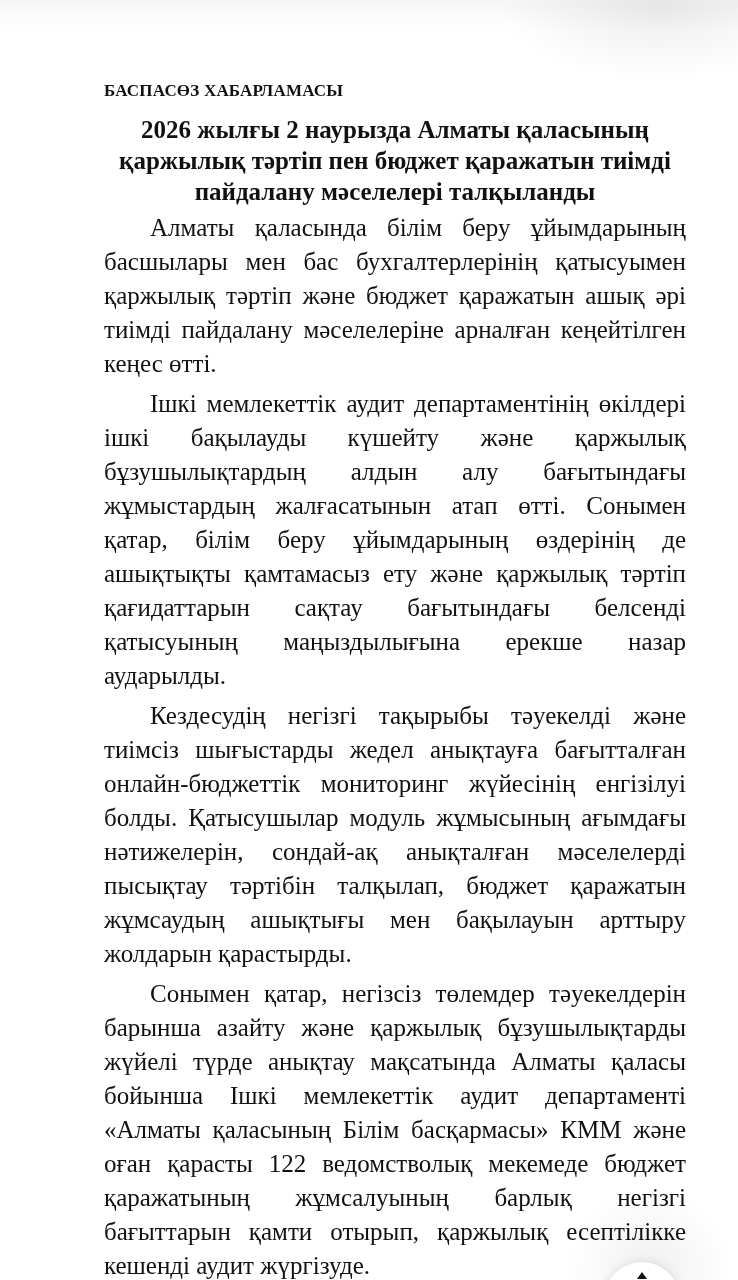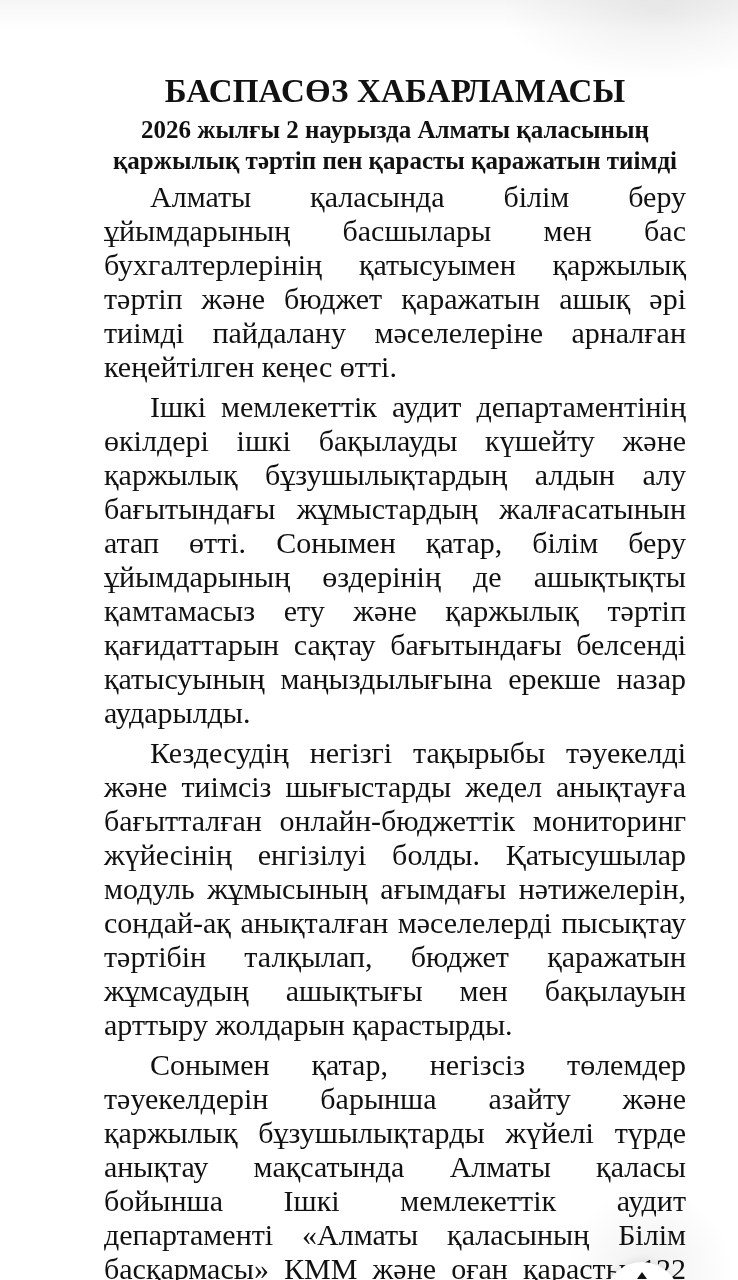--- a/index.html
+++ b/index.html
@@ -28,37 +28,36 @@
       border-radius: 50%;
       background: radial-gradient(ellipse at center, rgba(0,0,0,0.07) 0%, rgba(0,0,0,0) 70%);
     }
     .page {
       position: absolute;
       left: 104px;
       top: 74px;
       width: 582px;
     }
     .doc-label {
-      text-align: center;
       font-weight: bold;
-      font-size: 33px;
+      font-size: 17px;
       line-height: 34px;
       margin: 0 0 6px 0;
       letter-spacing: 0.2px;
     }
     .doc-title {
       text-align: center;
       font-weight: bold;
       font-size: 25px;
       line-height: 31px;
       margin: 0 0 4px 0;
     }
     .doc-title span { display: block; font-family: Liberation Serif, serif; }
     .para {
-      font-size: 30px;
+      font-size: 25px;
       line-height: 34px;
       text-align: justify;
       text-indent: 46px;
       margin: 0 0 6px 0;
       word-spacing: 0px;
     }
     .scroll-fab-shadow {
       position: absolute;
       left: 560px; top: 1180px;
       width: 180px; height: 180px;
@@ -88,21 +87,22 @@
 <body>
 
 <div class="top-shade"></div>
 <div class="corner-shade"></div>
 
 <div class="page">
   <div class="doc-label">БАСПАСӨЗ ХАБАРЛАМАСЫ</div>
 
   <div class="doc-title">
     <span>2026 жылғы 2 наурызда Алматы қаласының</span>
-    <span>қаржылық тәртіп пен қарасты қаражатын тиімді</span>
+    <span>қаржылық тәртіп пен бюджет қаражатын тиімді</span>
+    <span>пайдалану мәселелері талқыланды</span>
   </div>
 
   <p class="para">Алматы қаласында білім беру ұйымдарының басшылары мен бас бухгалтерлерінің қатысуымен қаржылық тәртіп және бюджет қаражатын ашық әрі тиімді пайдалану мәселелеріне арналған кеңейтілген кеңес өтті.</p>
   <p class="para">Ішкі мемлекеттік аудит департаментінің өкілдері ішкі бақылауды күшейту және қаржылық бұзушылықтардың алдын алу бағытындағы жұмыстардың жалғасатынын атап өтті. Сонымен қатар, білім беру ұйымдарының өздерінің де ашықтықты қамтамасыз ету және қаржылық тәртіп қағидаттарын сақтау бағытындағы белсенді қатысуының маңыздылығына ерекше назар аударылды.</p>
   <p class="para">Кездесудің негізгі тақырыбы тәуекелді және тиімсіз шығыстарды жедел анықтауға бағытталған онлайн-бюджеттік мониторинг жүйесінің енгізілуі болды. Қатысушылар модуль жұмысының ағымдағы нәтижелерін, сондай-ақ анықталған мәселелерді пысықтау тәртібін талқылап, бюджет қаражатын жұмсаудың ашықтығы мен бақылауын арттыру жолдарын қарастырды.</p>
   <p class="para">Сонымен қатар, негізсіз төлемдер тәуекелдерін барынша азайту және қаржылық бұзушылықтарды жүйелі түрде анықтау мақсатында Алматы қаласы бойынша Ішкі мемлекеттік аудит департаменті «Алматы қаласының Білім басқармасы» КММ және оған қарасты 122 ведомстволық мекемеде бюджет қаражатының жұмсалуының барлық негізгі бағыттарын қамти отырып, қаржылық есептілікке кешенді аудит жүргізуде.</p>
 </div>
 
 <div class="scroll-fab-shadow"></div>
 <div class="scroll-fab">

